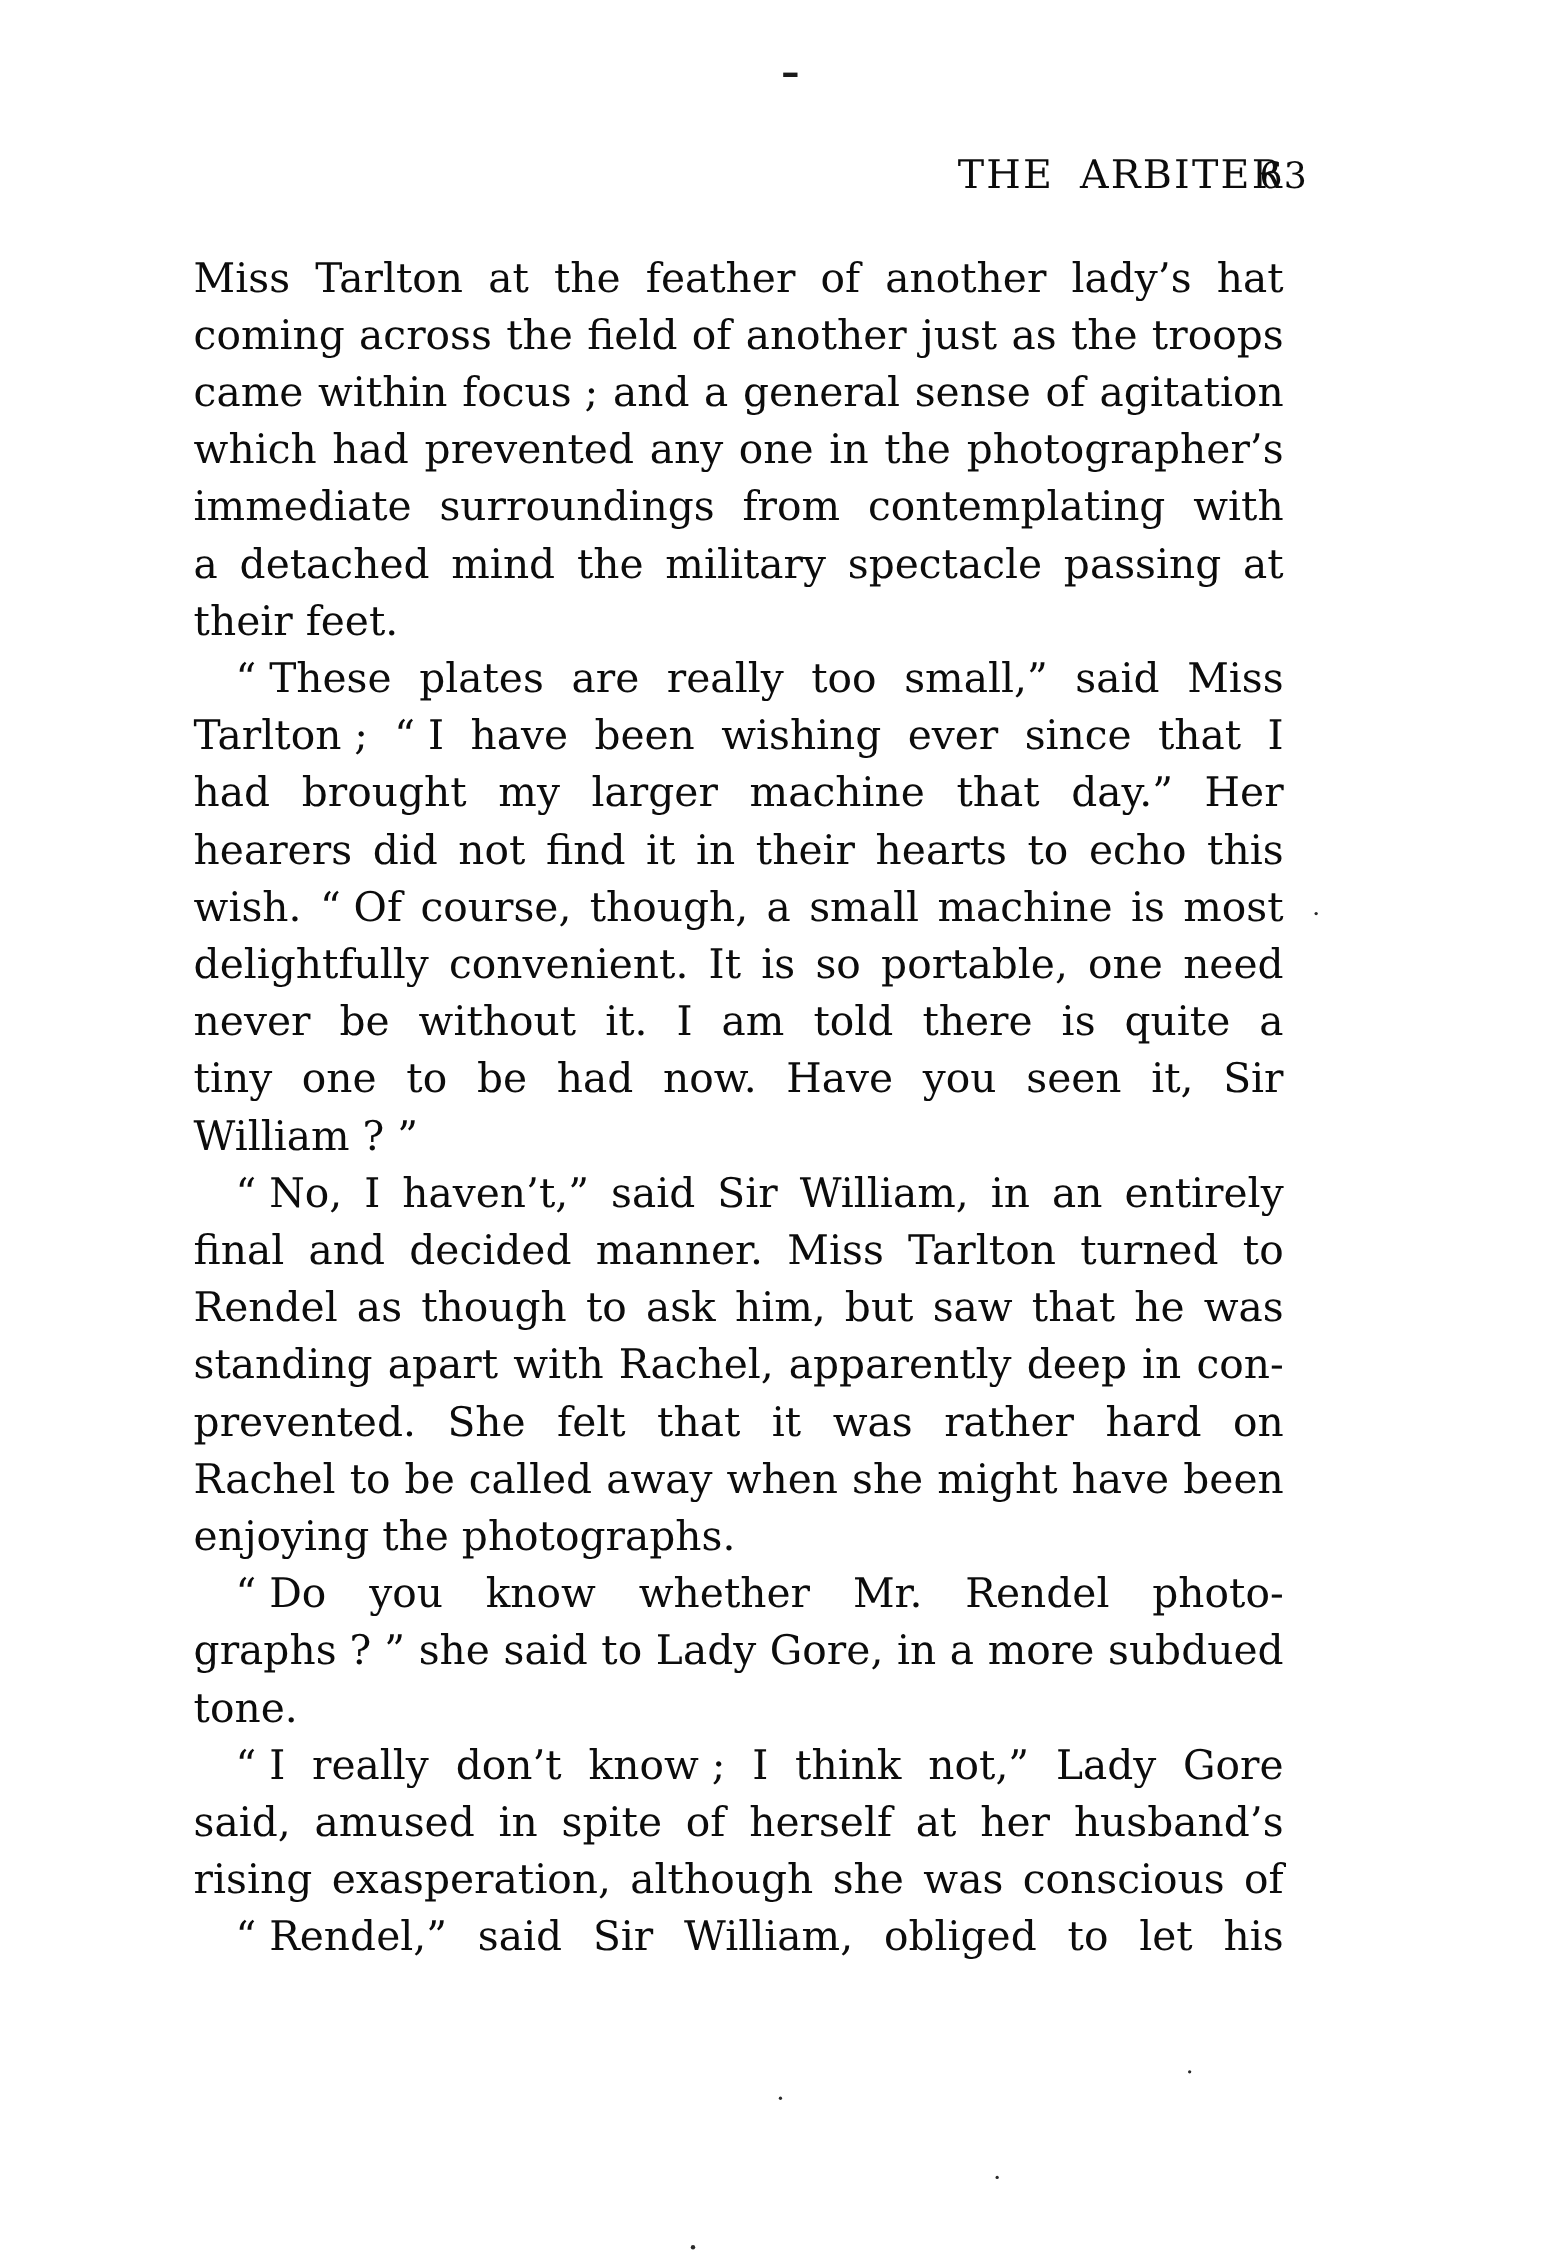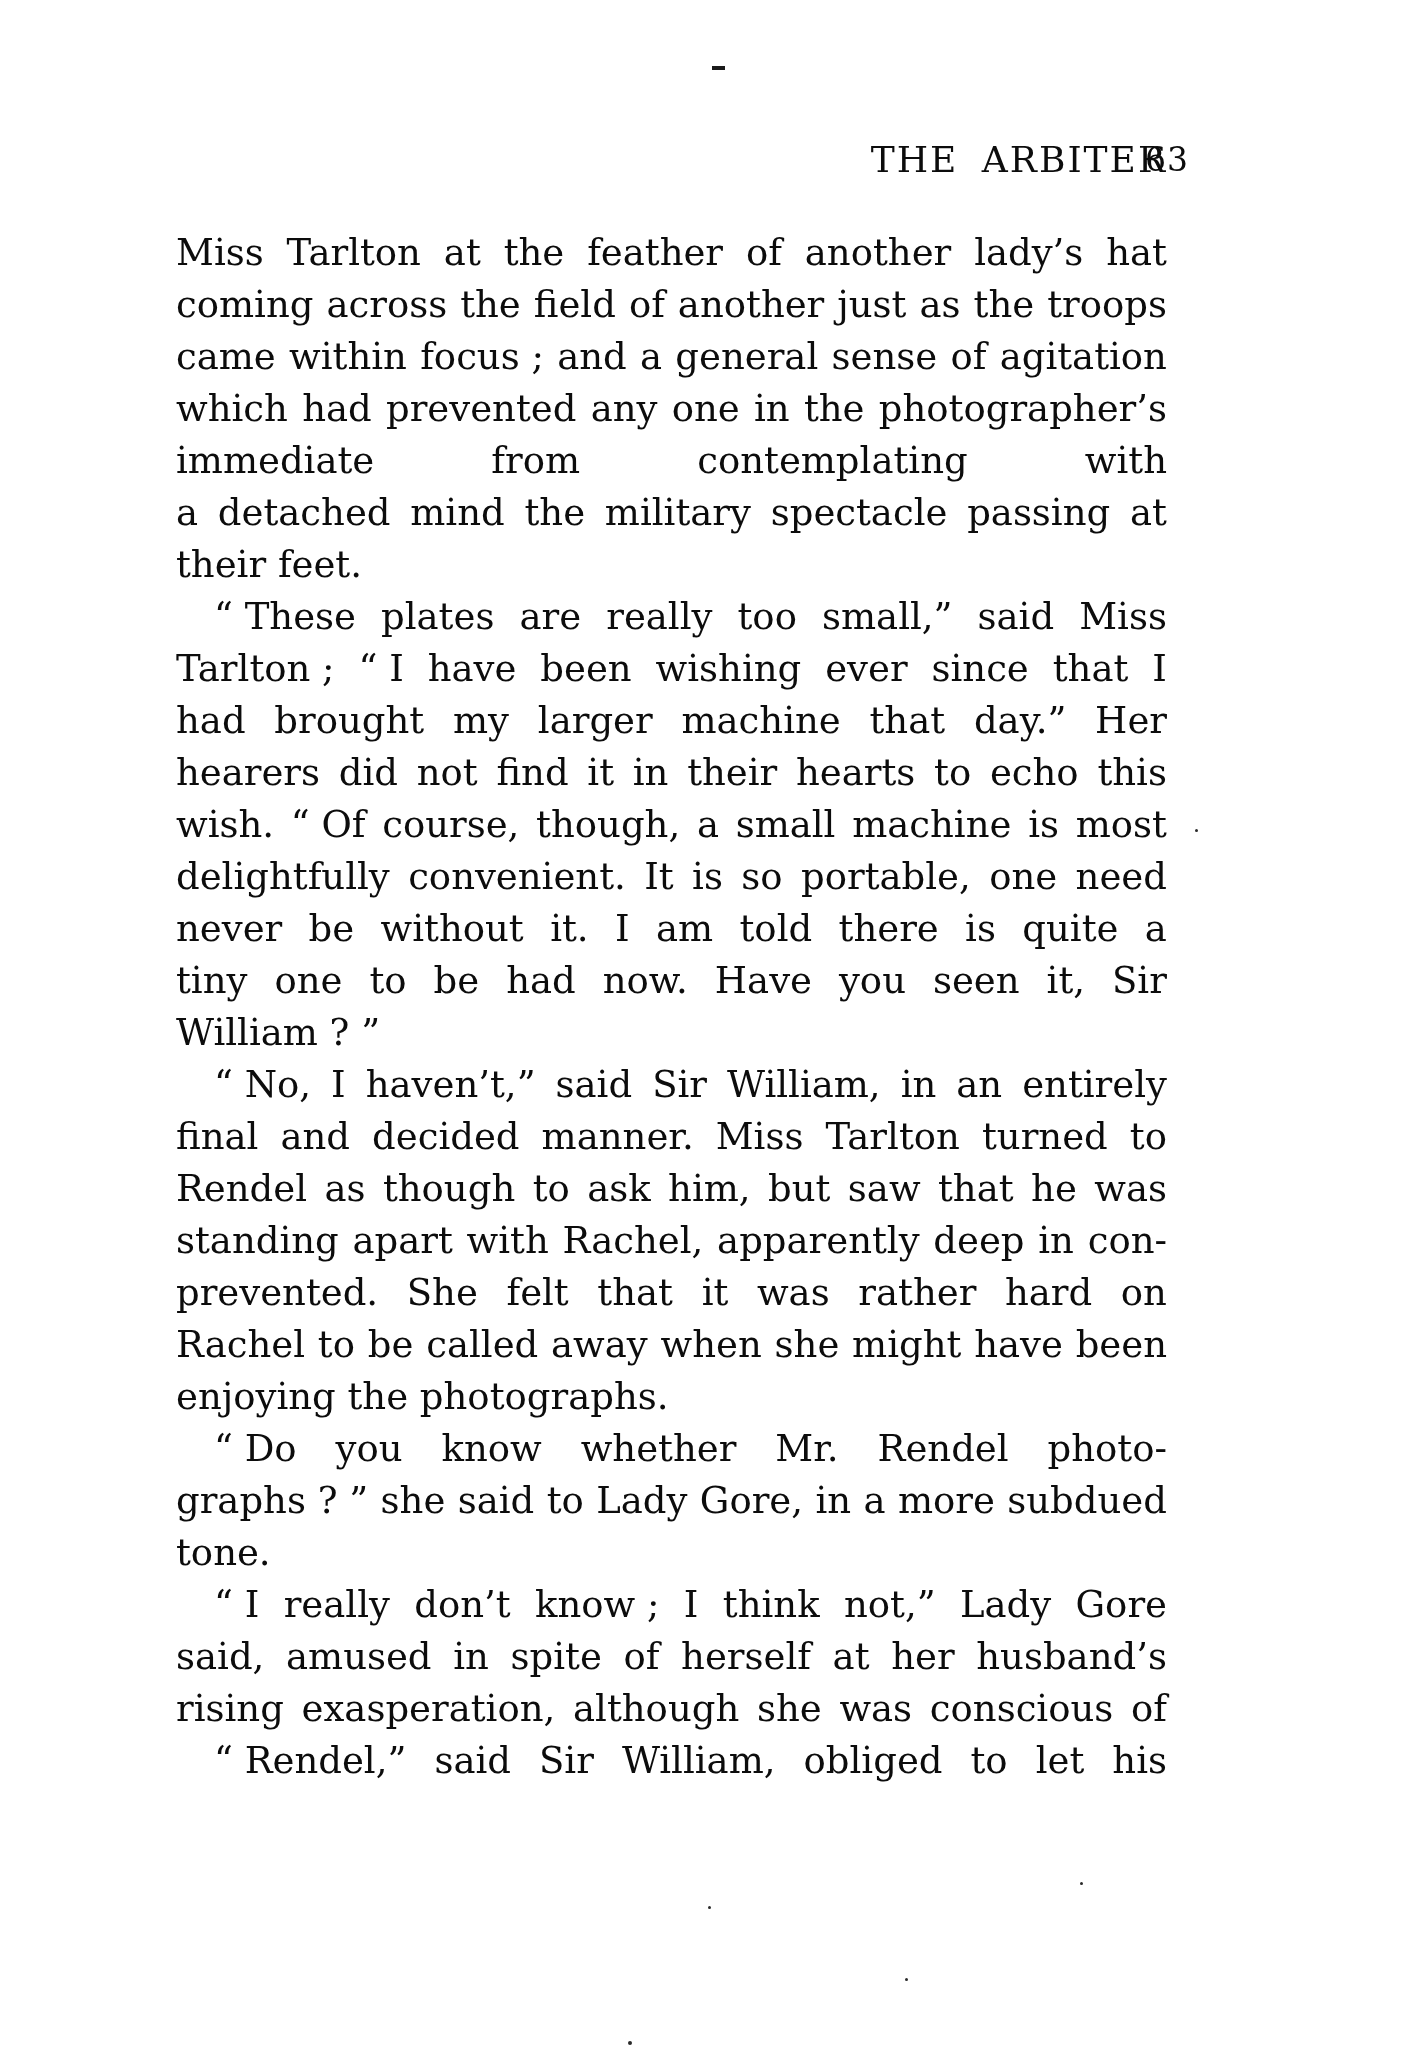--- a/index.html
+++ b/index.html
@@ -64,21 +64,21 @@
 <header class="page-header">
   <div class="running-title">THE ARBITER</div>
   <div class="page-number">63</div>
 </header>
 
 <main class="text-body">
     <div class="line"><span class="word">Miss</span><span class="word">Tarlton</span><span class="word">at</span><span class="word">the</span><span class="word">feather</span><span class="word">of</span><span class="word">another</span><span class="word">lady’s</span><span class="word">hat</span></div>
     <div class="line"><span class="word">coming</span><span class="word">across</span><span class="word">the</span><span class="word">field</span><span class="word">of</span><span class="word">another</span><span class="word">just</span><span class="word">as</span><span class="word">the</span><span class="word">troops</span></div>
     <div class="line"><span class="word">came</span><span class="word">within</span><span class="word">focus&nbsp;;</span><span class="word">and</span><span class="word">a</span><span class="word">general</span><span class="word">sense</span><span class="word">of</span><span class="word">agitation</span></div>
     <div class="line"><span class="word">which</span><span class="word">had</span><span class="word">prevented</span><span class="word">any</span><span class="word">one</span><span class="word">in</span><span class="word">the</span><span class="word">photographer’s</span></div>
-    <div class="line"><span class="word">immediate</span><span class="word">from</span><span class="word">contemplating</span><span class="word">with</span></div>
+    <div class="line"><span class="word">immediate</span><span class="word">surroundings</span><span class="word">from</span><span class="word">contemplating</span><span class="word">with</span></div>
     <div class="line"><span class="word">a</span><span class="word">detached</span><span class="word">mind</span><span class="word">the</span><span class="word">military</span><span class="word">spectacle</span><span class="word">passing</span><span class="word">at</span></div>
     <div class="line endline">their feet.</div>
     <div class="line indent"><span class="word">“&nbsp;These</span><span class="word">plates</span><span class="word">are</span><span class="word">really</span><span class="word">too</span><span class="word">small,”</span><span class="word">said</span><span class="word">Miss</span></div>
     <div class="line"><span class="word">Tarlton&nbsp;;</span><span class="word">“&nbsp;I</span><span class="word">have</span><span class="word">been</span><span class="word">wishing</span><span class="word">ever</span><span class="word">since</span><span class="word">that</span><span class="word">I</span></div>
     <div class="line"><span class="word">had</span><span class="word">brought</span><span class="word">my</span><span class="word">larger</span><span class="word">machine</span><span class="word">that</span><span class="word">day.”</span><span class="word">Her</span></div>
     <div class="line"><span class="word">hearers</span><span class="word">did</span><span class="word">not</span><span class="word">find</span><span class="word">it</span><span class="word">in</span><span class="word">their</span><span class="word">hearts</span><span class="word">to</span><span class="word">echo</span><span class="word">this</span></div>
     <div class="line"><span class="word">wish.</span><span class="word">“&nbsp;Of</span><span class="word">course,</span><span class="word">though,</span><span class="word">a</span><span class="word">small</span><span class="word">machine</span><span class="word">is</span><span class="word">most</span></div>
     <div class="line"><span class="word">delightfully</span><span class="word">convenient.</span><span class="word">It</span><span class="word">is</span><span class="word">so</span><span class="word">portable,</span><span class="word">one</span><span class="word">need</span></div>
     <div class="line"><span class="word">never</span><span class="word">be</span><span class="word">without</span><span class="word">it.</span><span class="word">I</span><span class="word">am</span><span class="word">told</span><span class="word">there</span><span class="word">is</span><span class="word">quite</span><span class="word">a</span></div>
     <div class="line"><span class="word">tiny</span><span class="word">one</span><span class="word">to</span><span class="word">be</span><span class="word">had</span><span class="word">now.</span><span class="word">Have</span><span class="word">you</span><span class="word">seen</span><span class="word">it,</span><span class="word">Sir</span></div>

